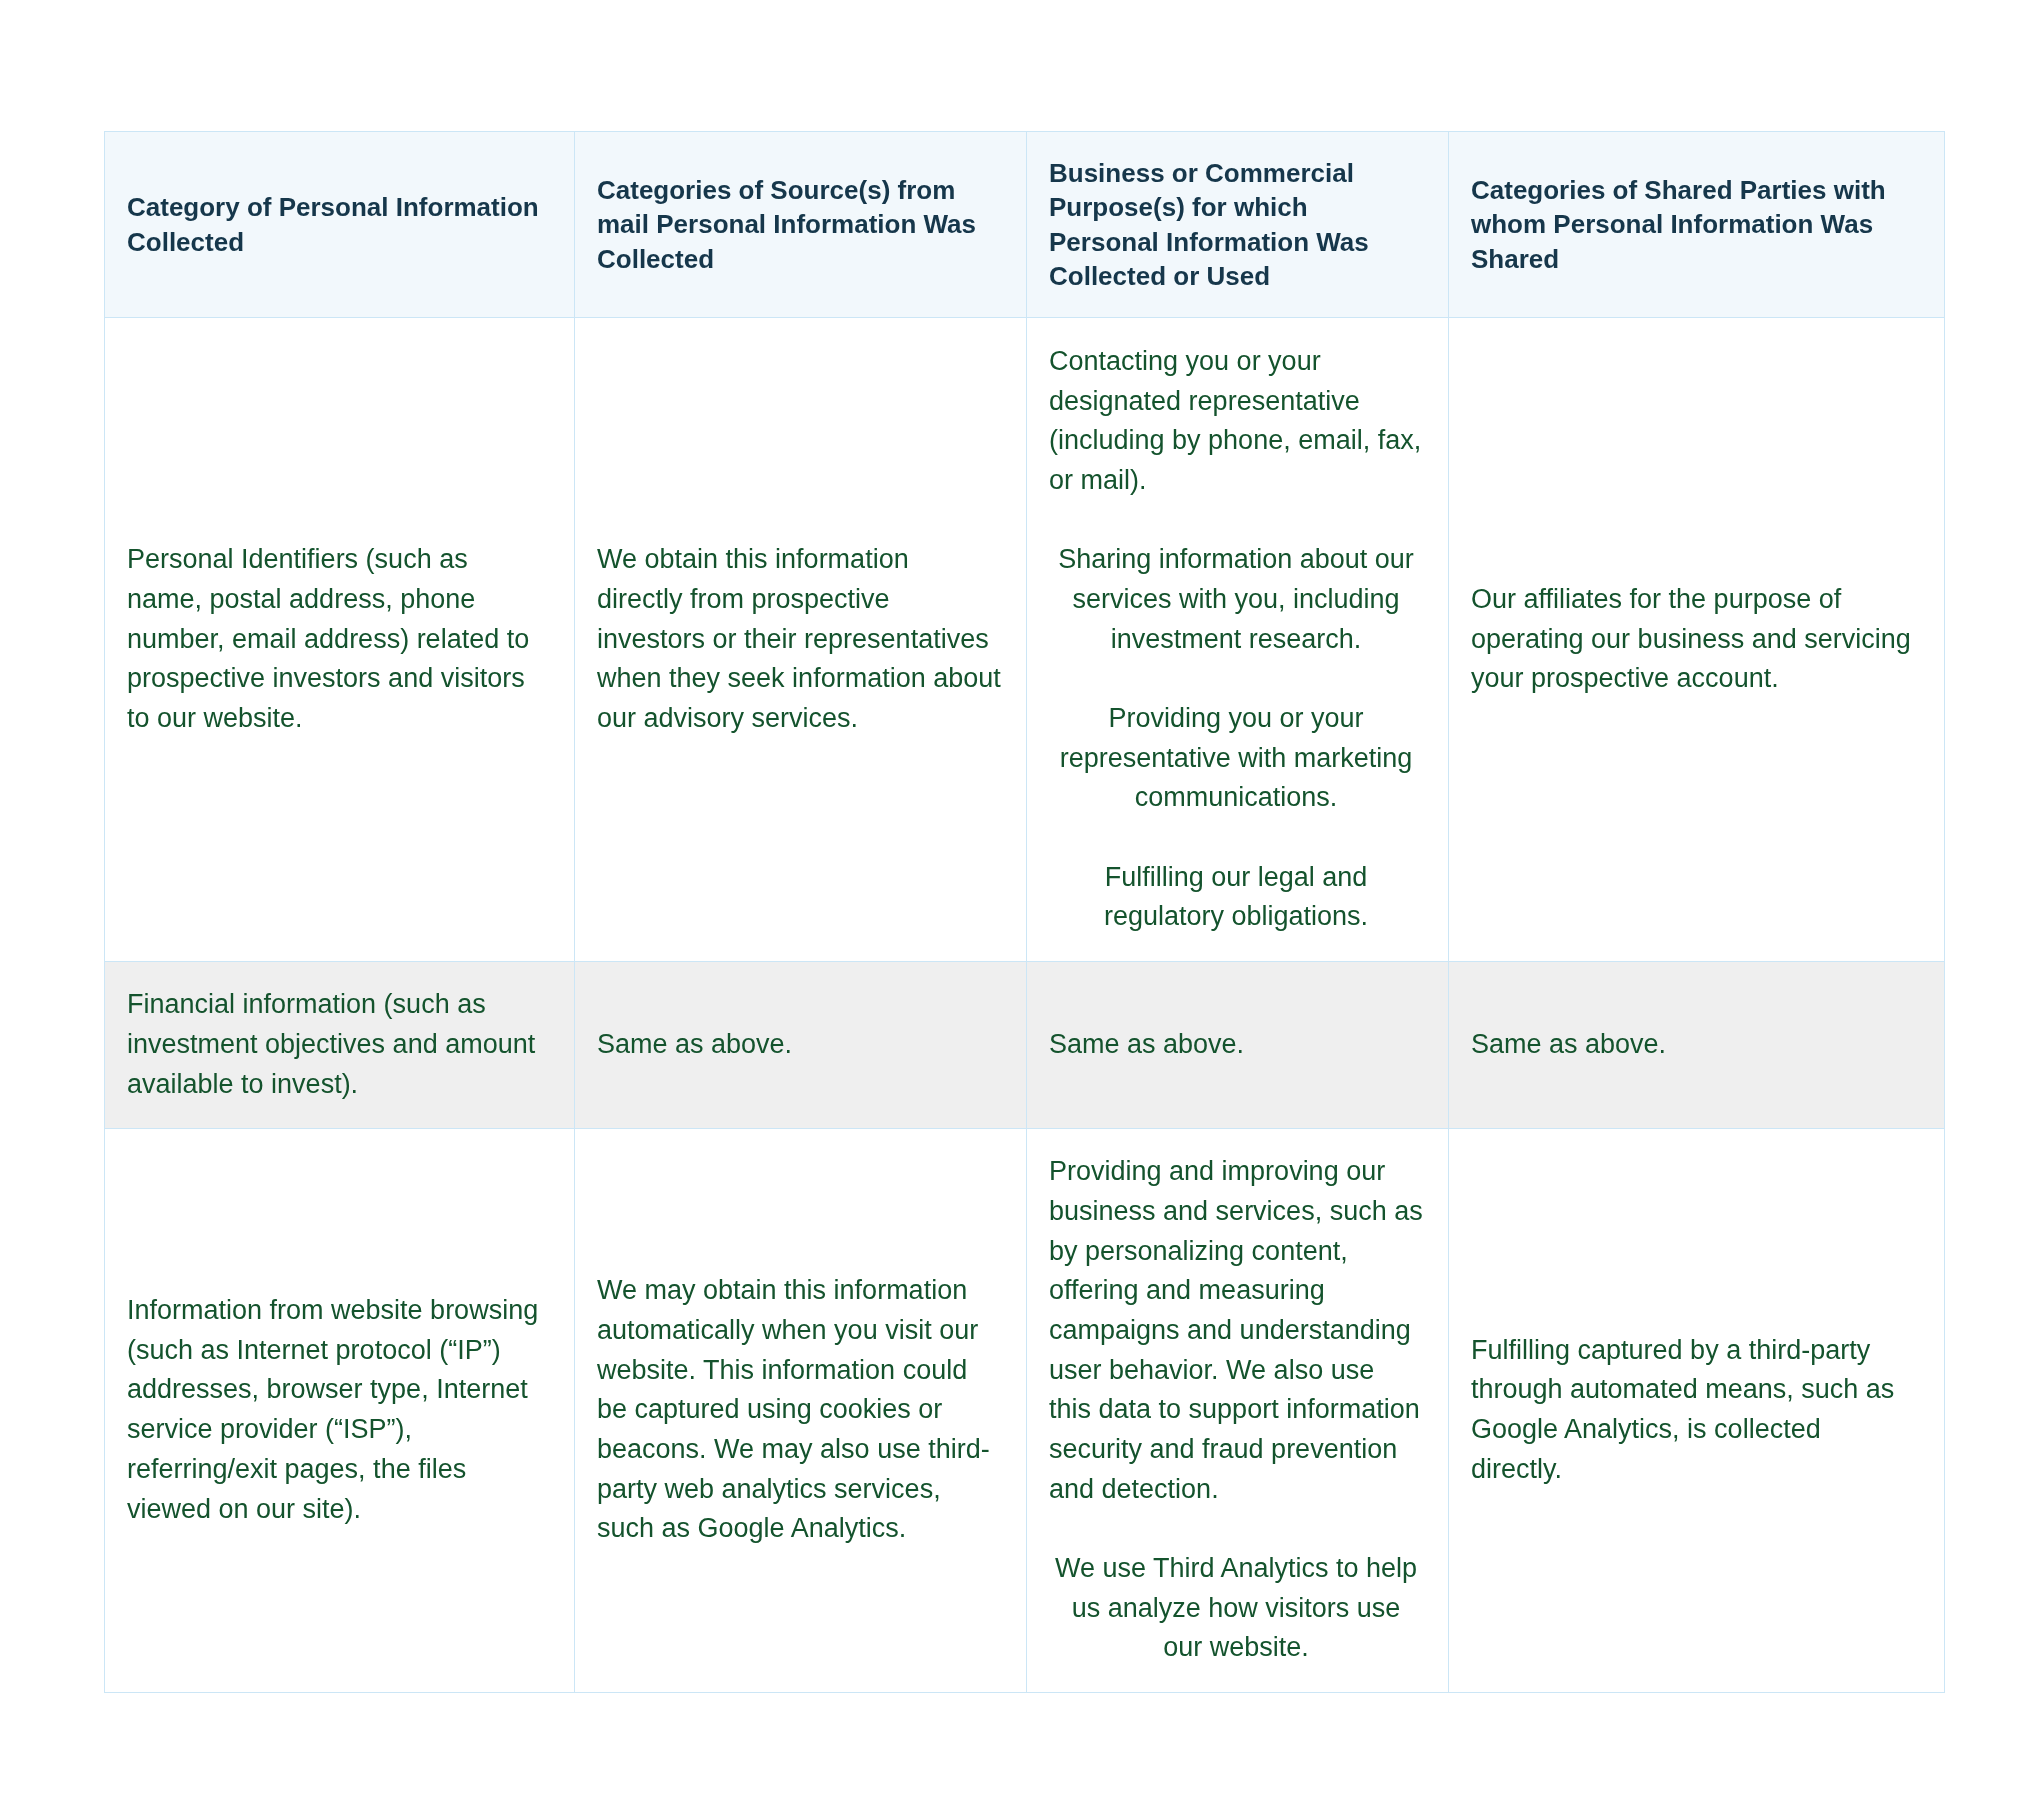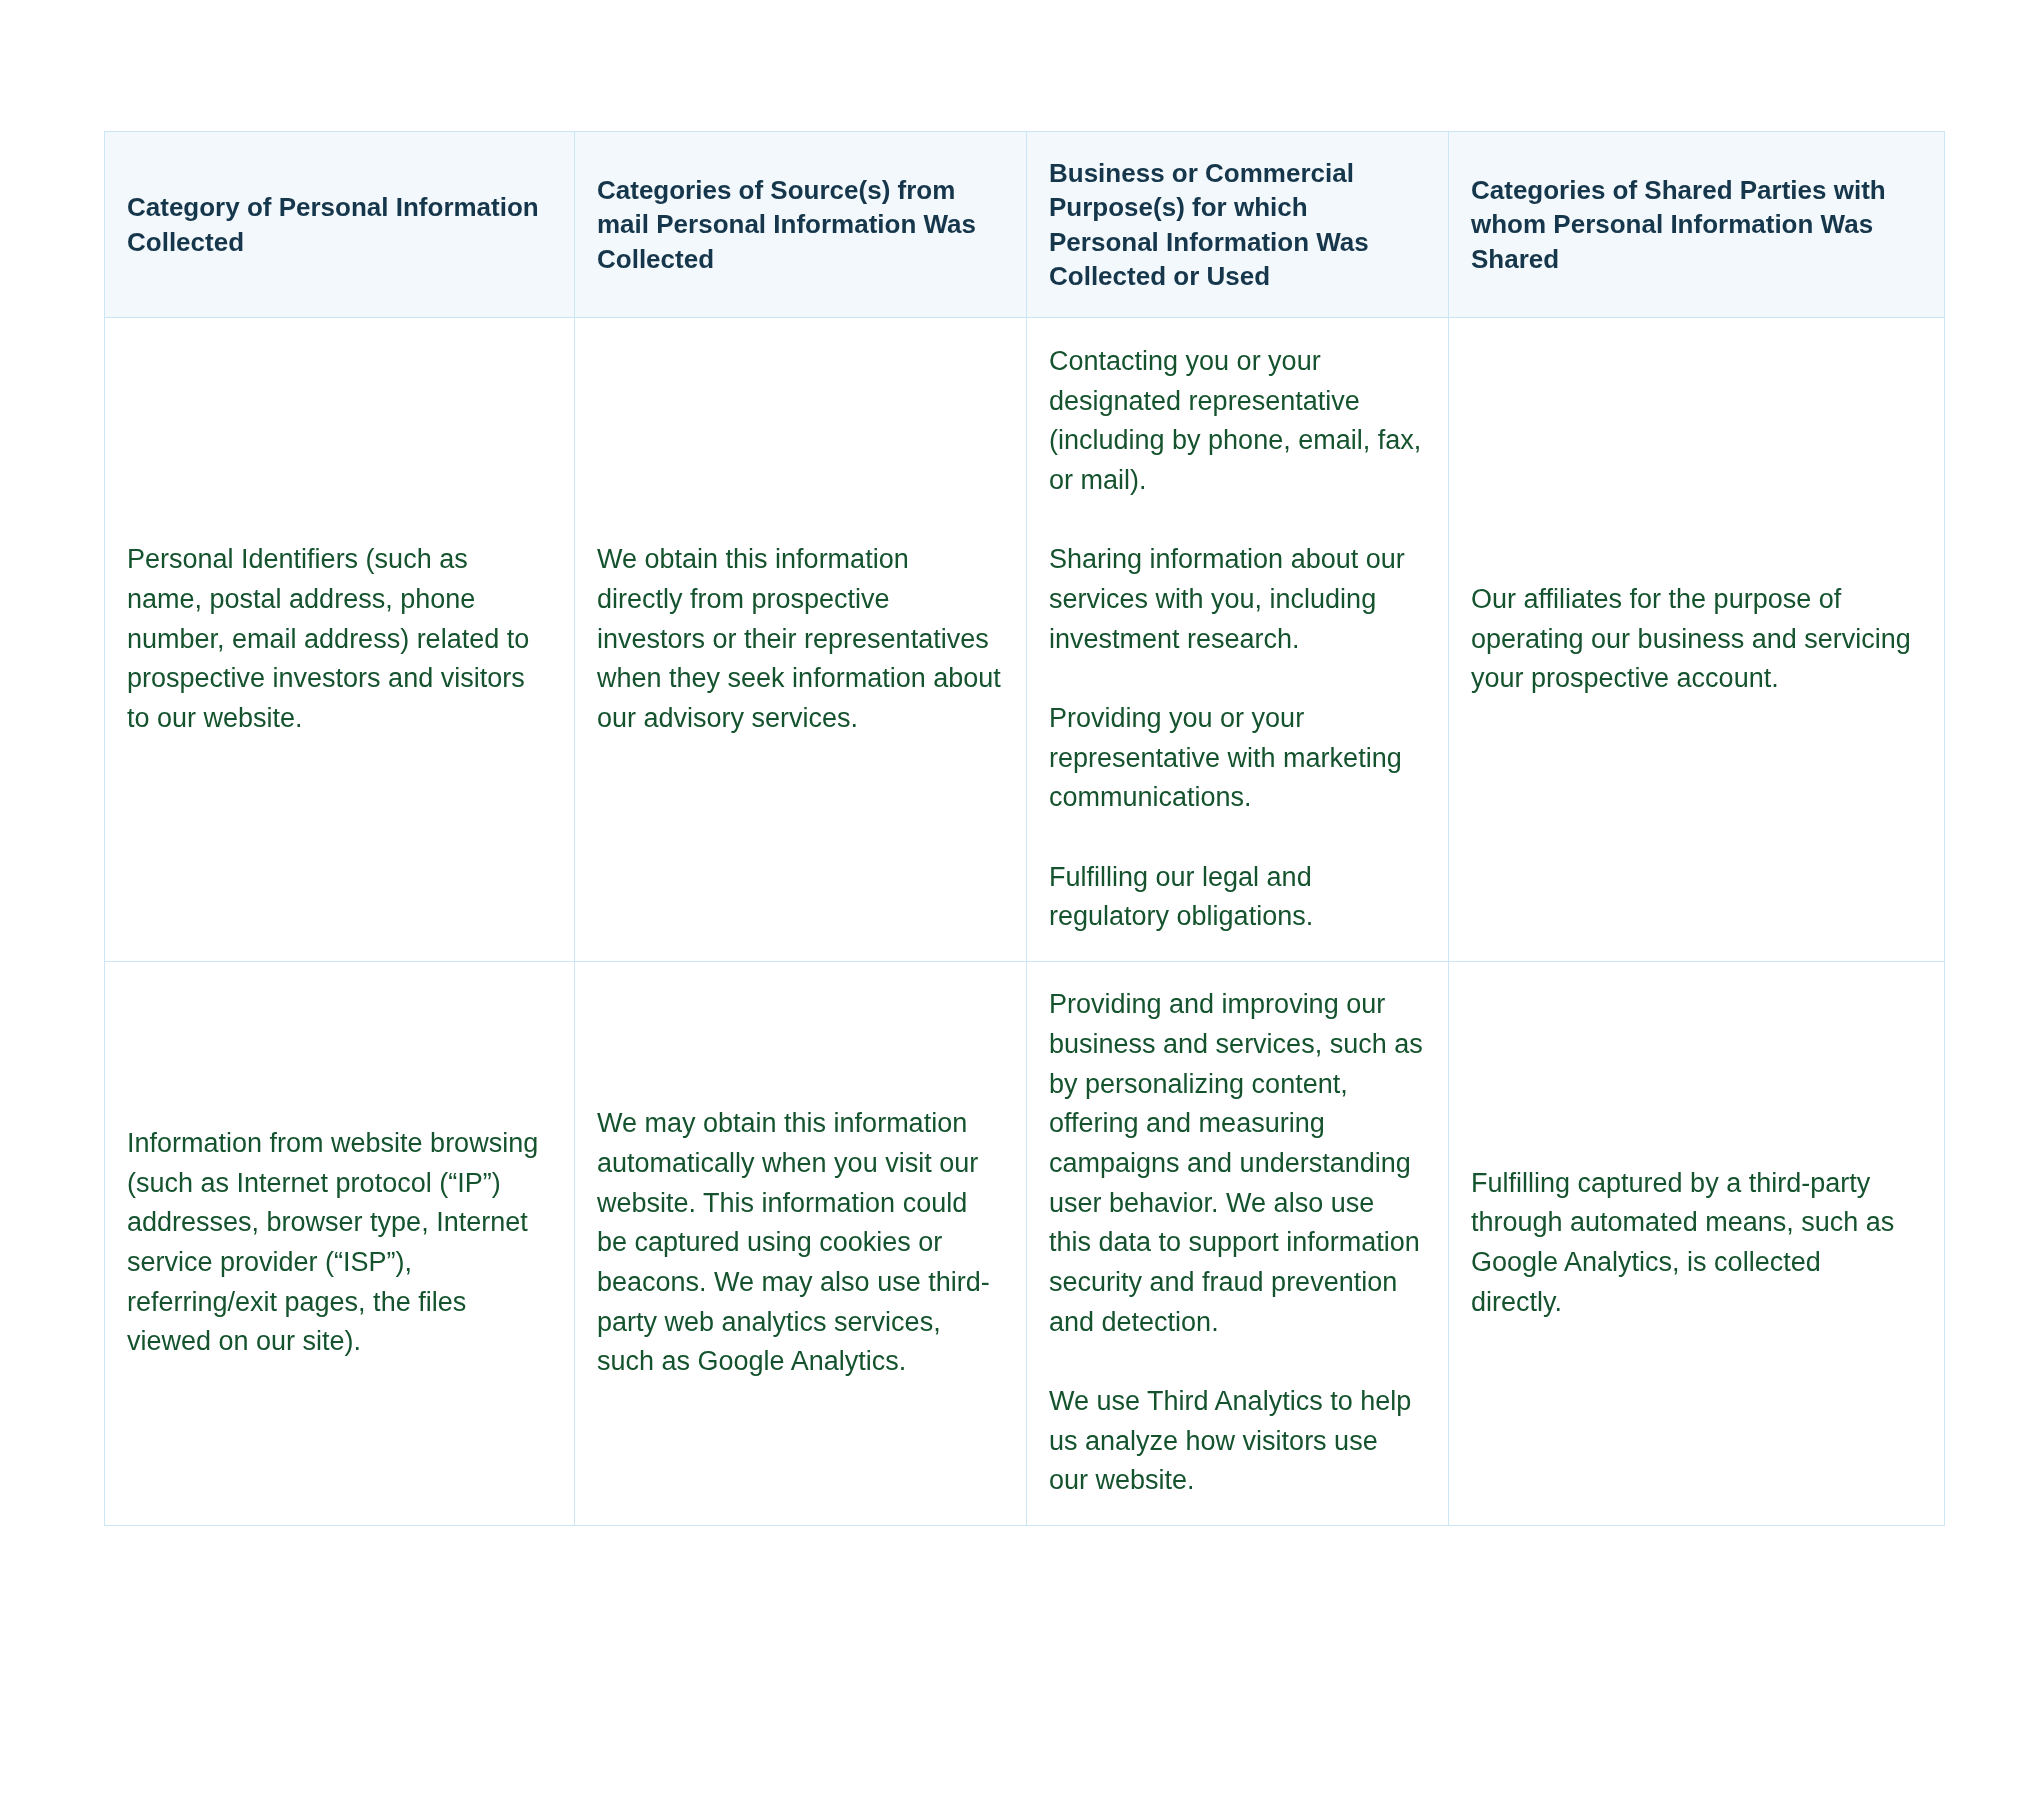--- a/index.html
+++ b/index.html
@@ -71,20 +71,21 @@
 
   tbody tr.shaded td {
     background: #efefef;
   }
 
   .cell-stack p {
     margin: 0;
   }
   .cell-stack p + p {
     margin-top: 1.47em;
+    text-align: center;
   }
 </style>
 </head>
 <body>
 
 <div id="page">
 
   <div class="privacy-table-wrap">
     <table class="privacy-table">
       <colgroup>
@@ -114,20 +115,34 @@
               <p>Fulfilling our legal and regulatory obligations.</p>
             </div>
           </td>
           <td>
             <div class="cell-stack">
               <p>Our affiliates for the purpose of operating our business and servicing your prospective account.</p>
             </div>
           </td>
         </tr>
 
+        <tr class="shaded">
+          <td>Financial information (such as investment objectives and amount available to invest).</td>
+          <td>Same as above.</td>
+          <td>
+            <div class="cell-stack">
+              <p>Same as above.</p>
+            </div>
+          </td>
+          <td>
+            <div class="cell-stack">
+              <p>Same as above.</p>
+            </div>
+          </td>
+        </tr>
 
         <tr>
           <td>Information from website browsing (such as Internet protocol (“IP”) addresses, browser type, Internet service provider (“ISP”), referring/exit pages, the files viewed on our site).</td>
           <td>We may obtain this information automatically when you visit our website. This information could be captured using cookies or beacons. We may also use third-party web analytics services, such as Google Analytics.</td>
           <td>
             <div class="cell-stack">
               <p>Providing and improving our business and services, such as by personalizing content, offering and measuring campaigns and understanding user behavior.  We also use this data to support information security and fraud prevention and detection.</p>
               <p>We use Third Analytics to help us analyze how visitors use our website.</p>
             </div>
           </td>

